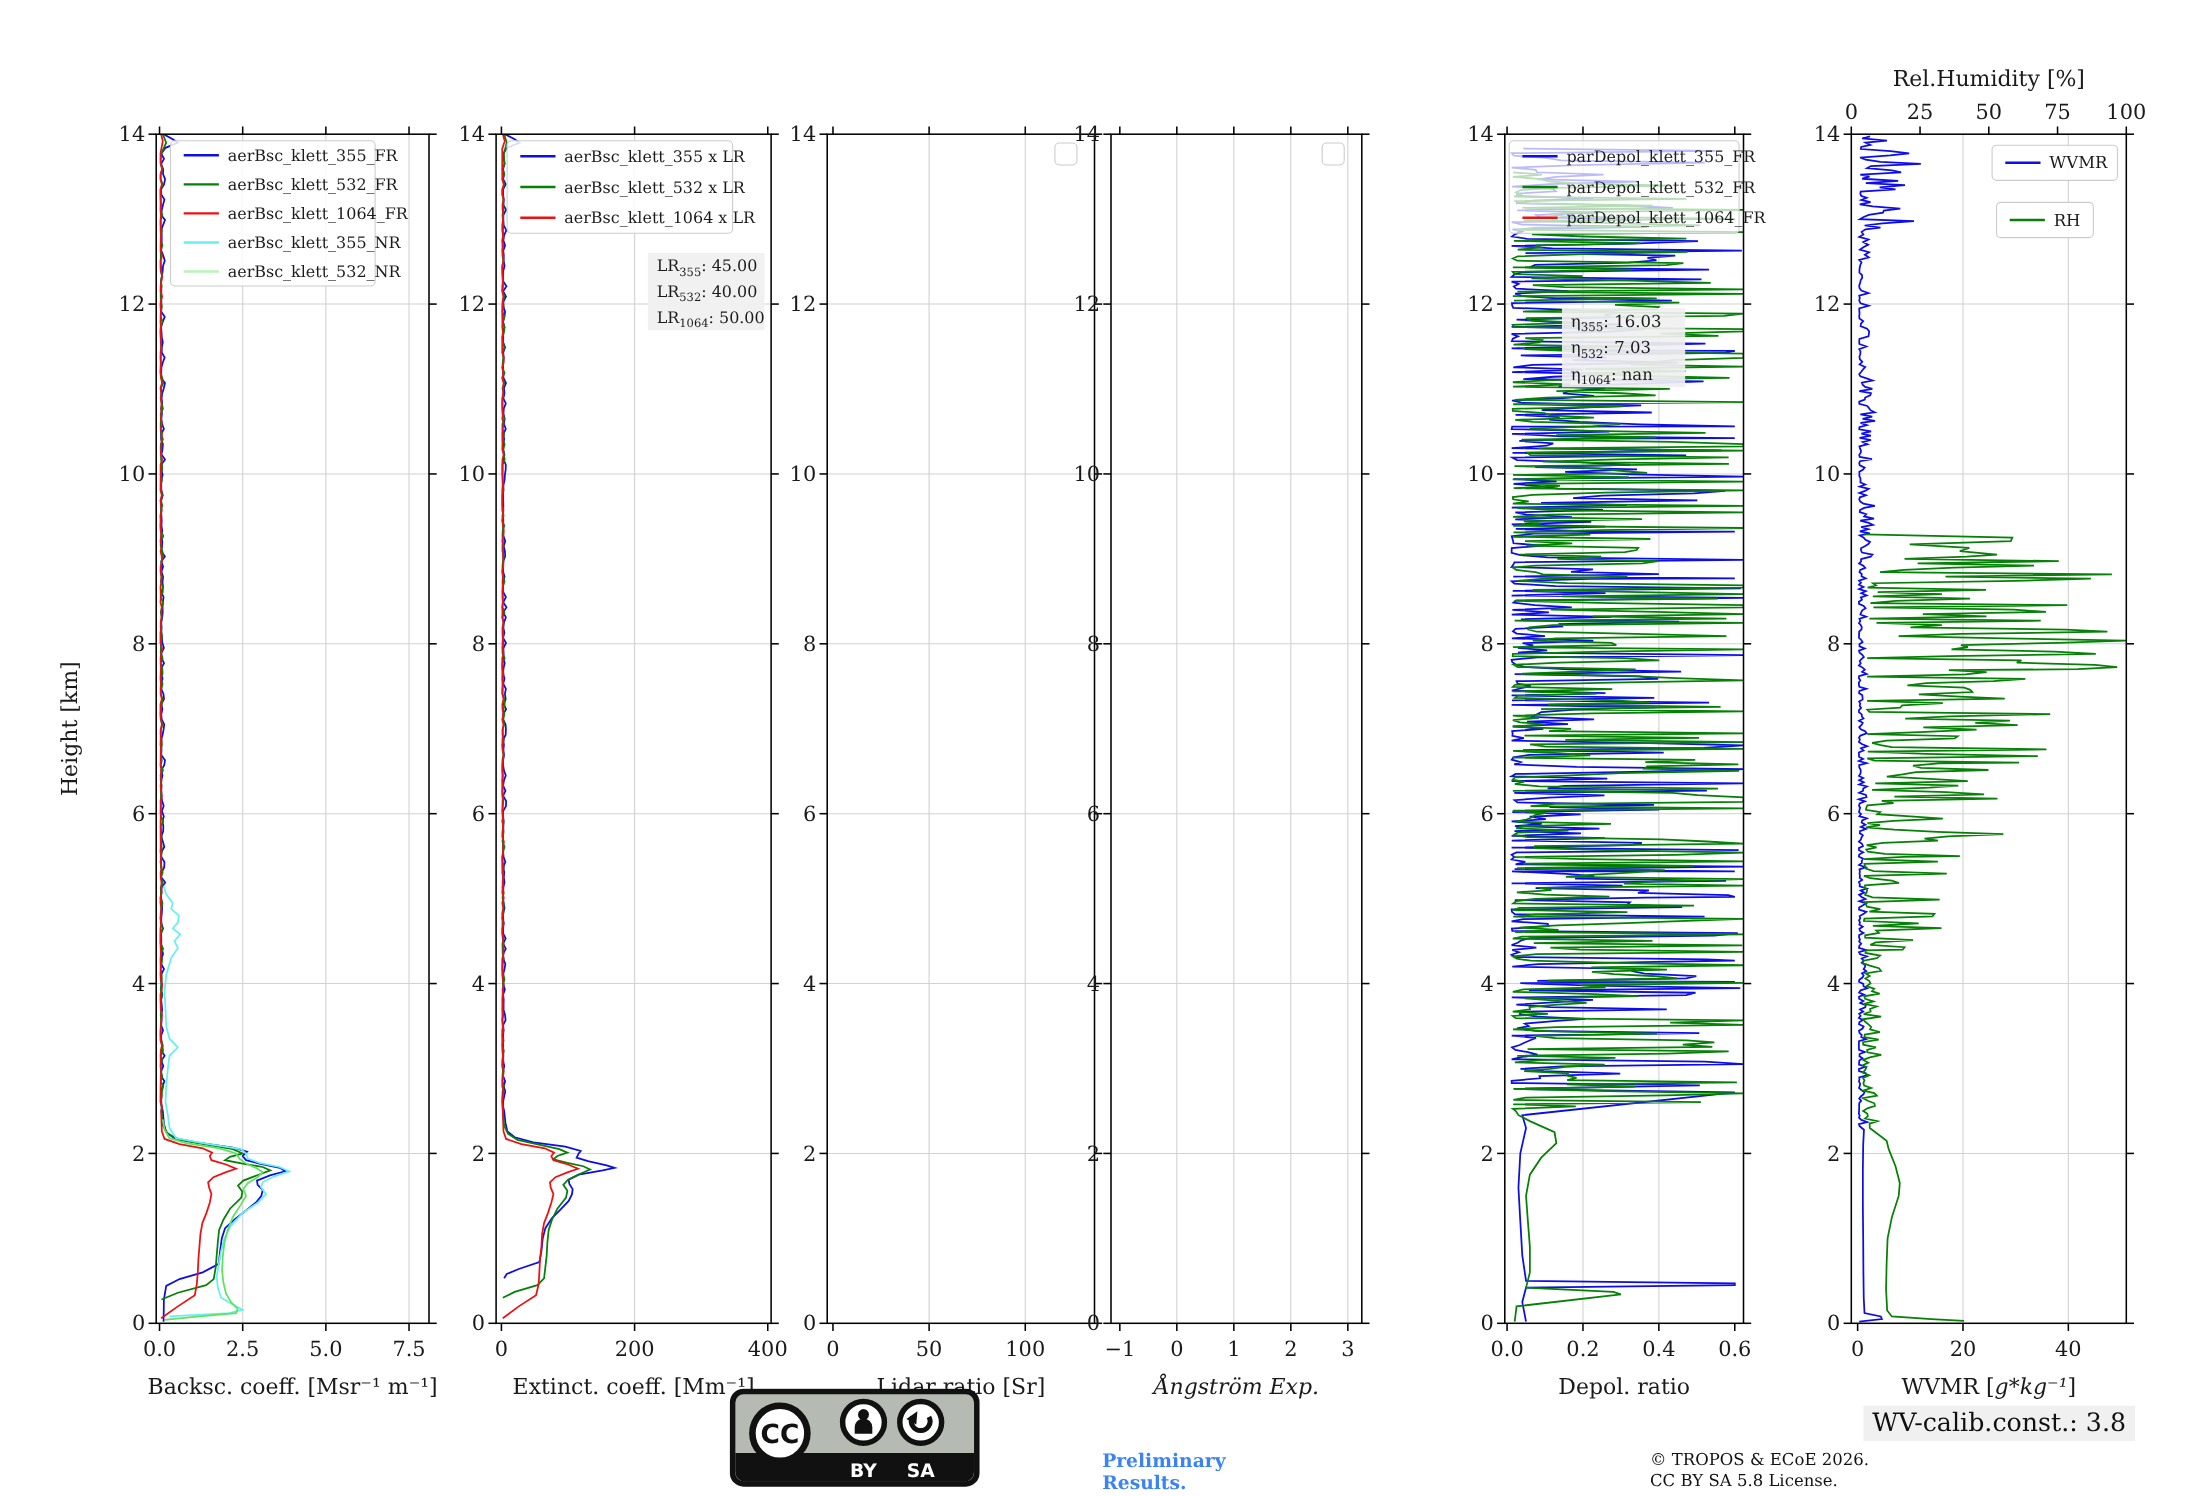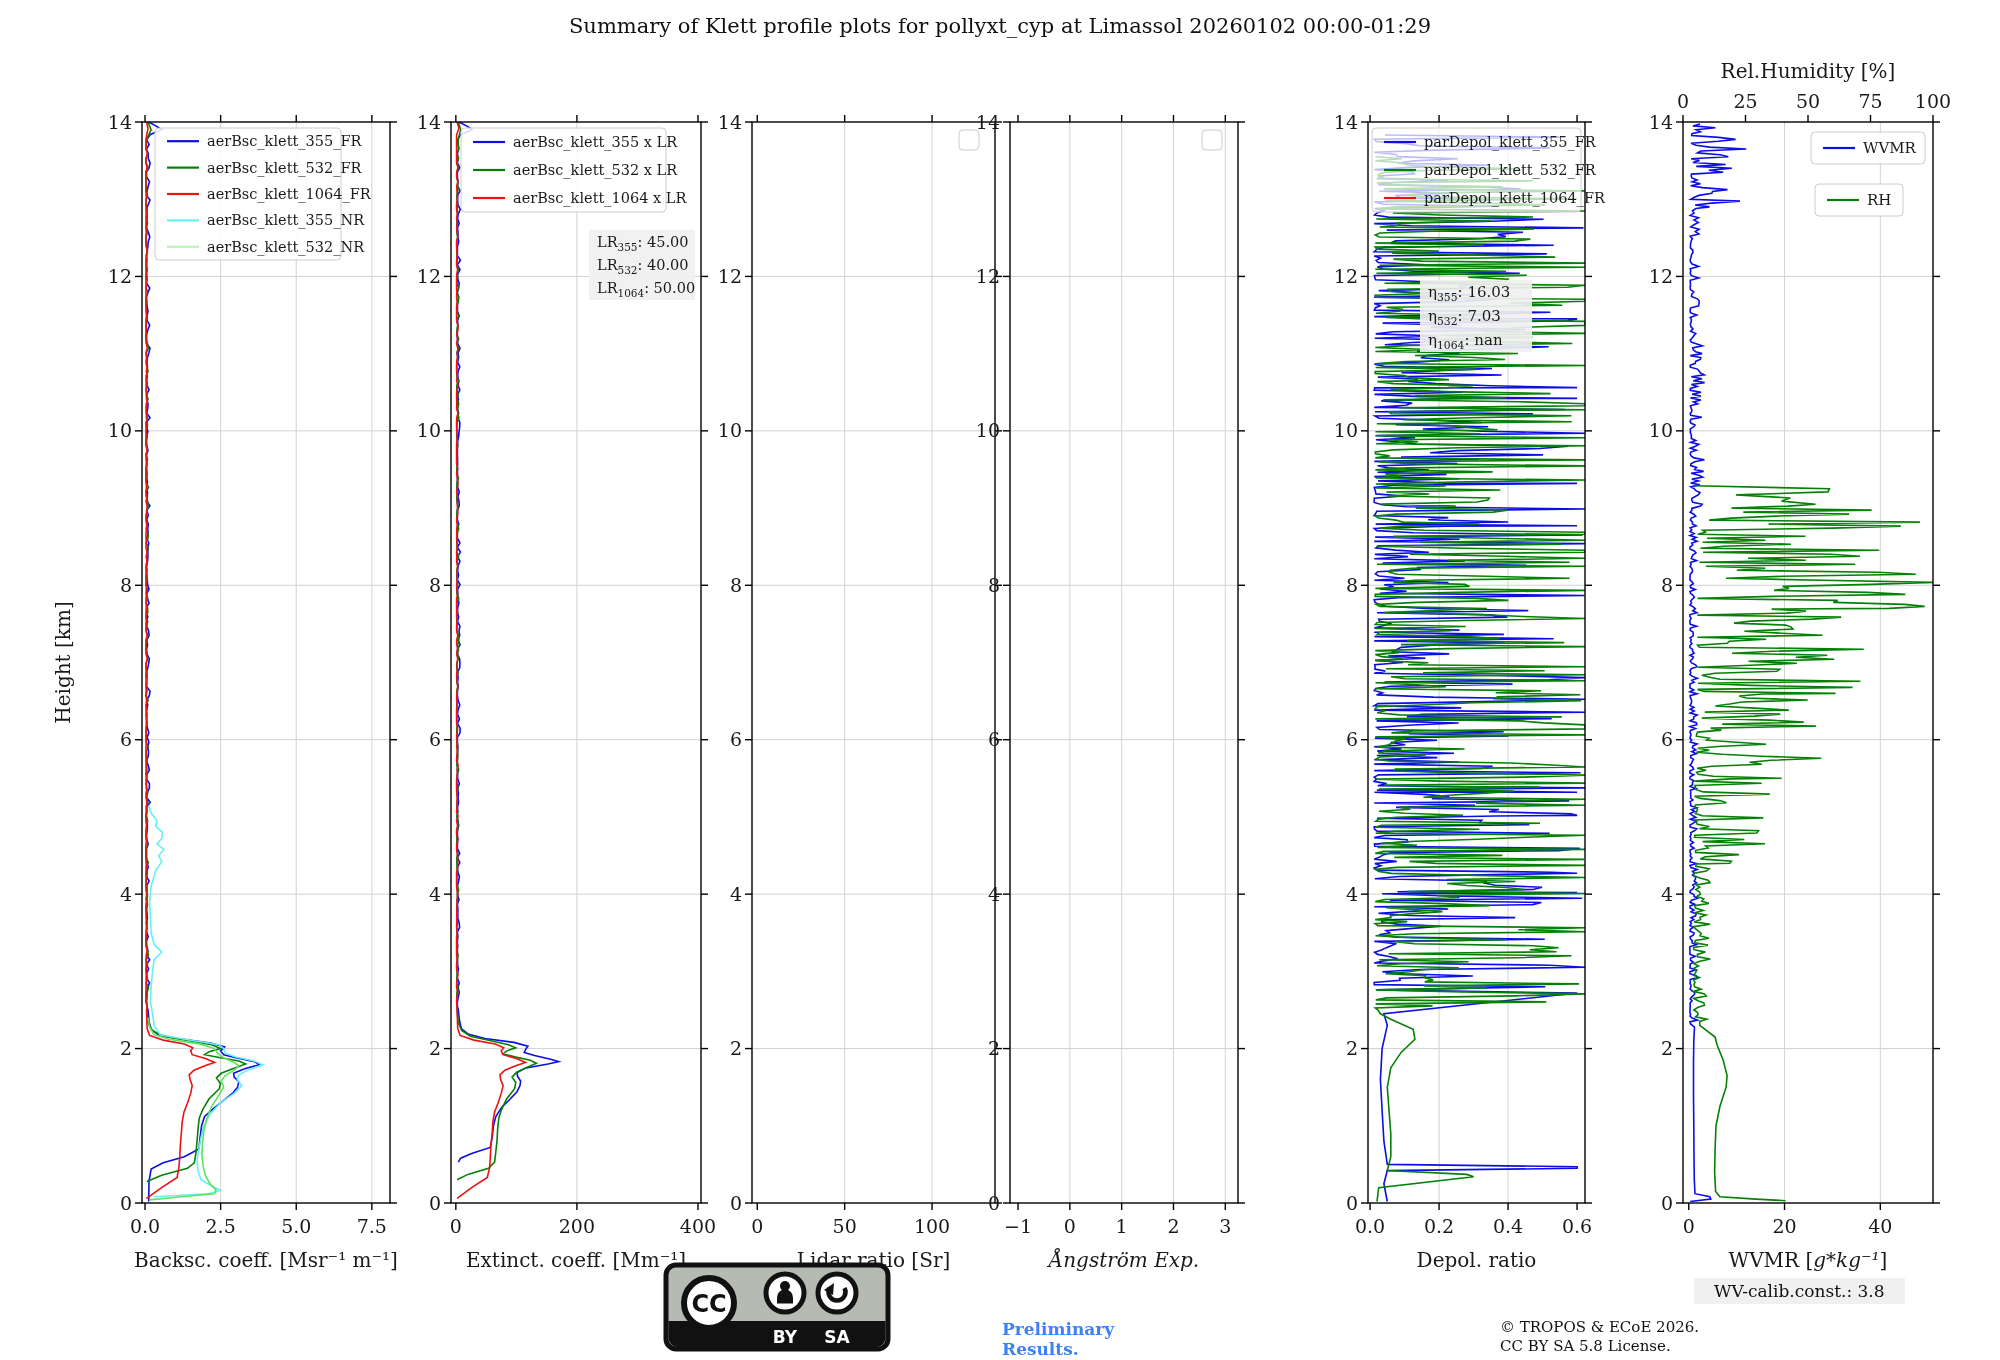--- a/index.html
+++ b/index.html
@@ -3,30 +3,29 @@
 <meta charset="utf-8">
 <style>
   html,body{margin:0;padding:0;background:#ffffff;}
   body{font-family:"DejaVu Serif", serif; color:#111;}
   #canvas{position:relative;width:2000px;height:1360px;background:#fff;overflow:hidden;}
   #chart-svg{position:absolute;left:0;top:0;}
   #chart-svg text{font-family:"DejaVu Serif", serif; fill:#1a1a1a;}
   .title{position:absolute;left:0;top:14px;width:2000px;text-align:center;font-size:21px;color:#111;}
   .refh{position:absolute;left:192px;top:1282px;background:#f0f0f0;padding:4px 8px;font-size:17px;line-height:1.22;}
   .prelim{position:absolute;left:1002px;top:1320px;color:#3b82f6;font-weight:bold;font-size:17px;line-height:1.15;}
-  .wvcal{position:absolute;left:1694px;top:1278px;background:#f0f0f0;padding:3px 20px;font-size:17px;}
+  .wvcal{position:absolute;left:1694px;top:1278px;background:#f0f0f0;padding:3px 8px;font-size:23px;}
   .copyright{position:absolute;left:1500px;top:1318px;font-weight:normal;font-size:15px;line-height:1.25;font-family:"DejaVu Serif",serif;}
   .badge{position:absolute;left:663px;top:1262px;}
   .badge text{font-family:"DejaVu Sans", sans-serif;}
 </style>
 </head>
 <body>
 
 <div id="canvas">
-  <div class="title">Summary of Klett profile plots for pollyxt_cyp at Limassol 20260102 00:00-01:29</div>
 
   <svg id="chart-svg" width="2000" height="1360">
       <defs>
         <clipPath id="clip-backscatter">
           <rect x="142" y="122" width="248" height="1081"></rect>
         </clipPath>
         <clipPath id="clip-extinction">
           <rect x="451" y="122" width="250" height="1081"></rect>
         </clipPath>
         <clipPath id="clip-lidar-ratio">

